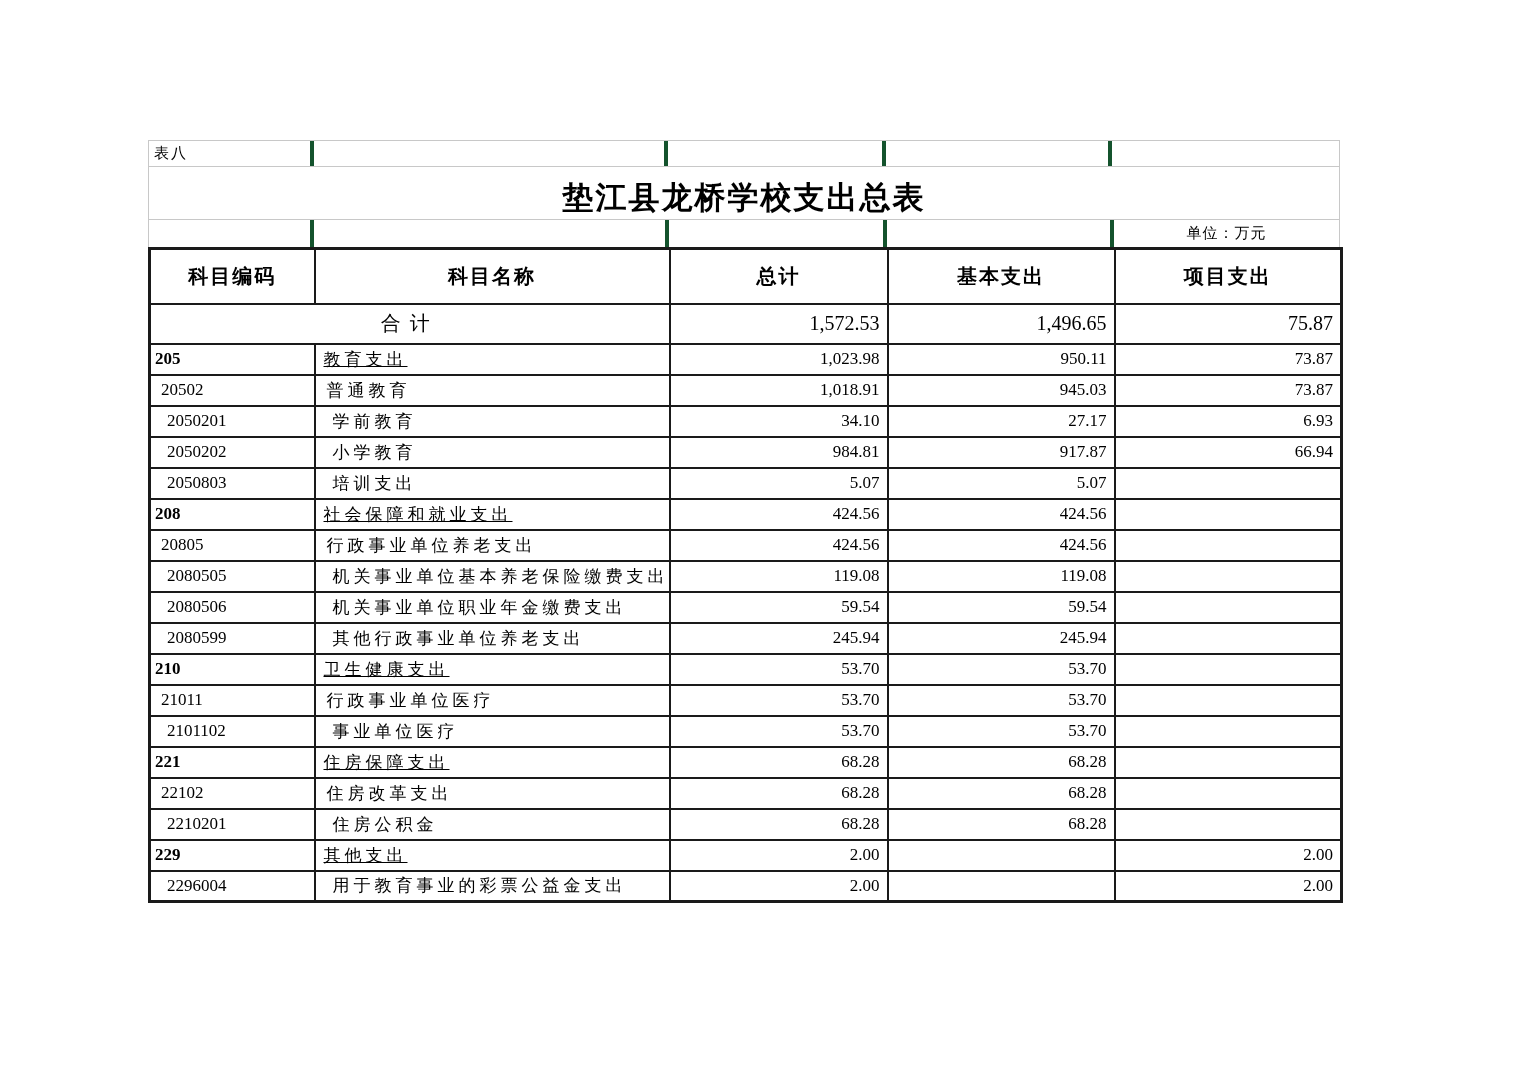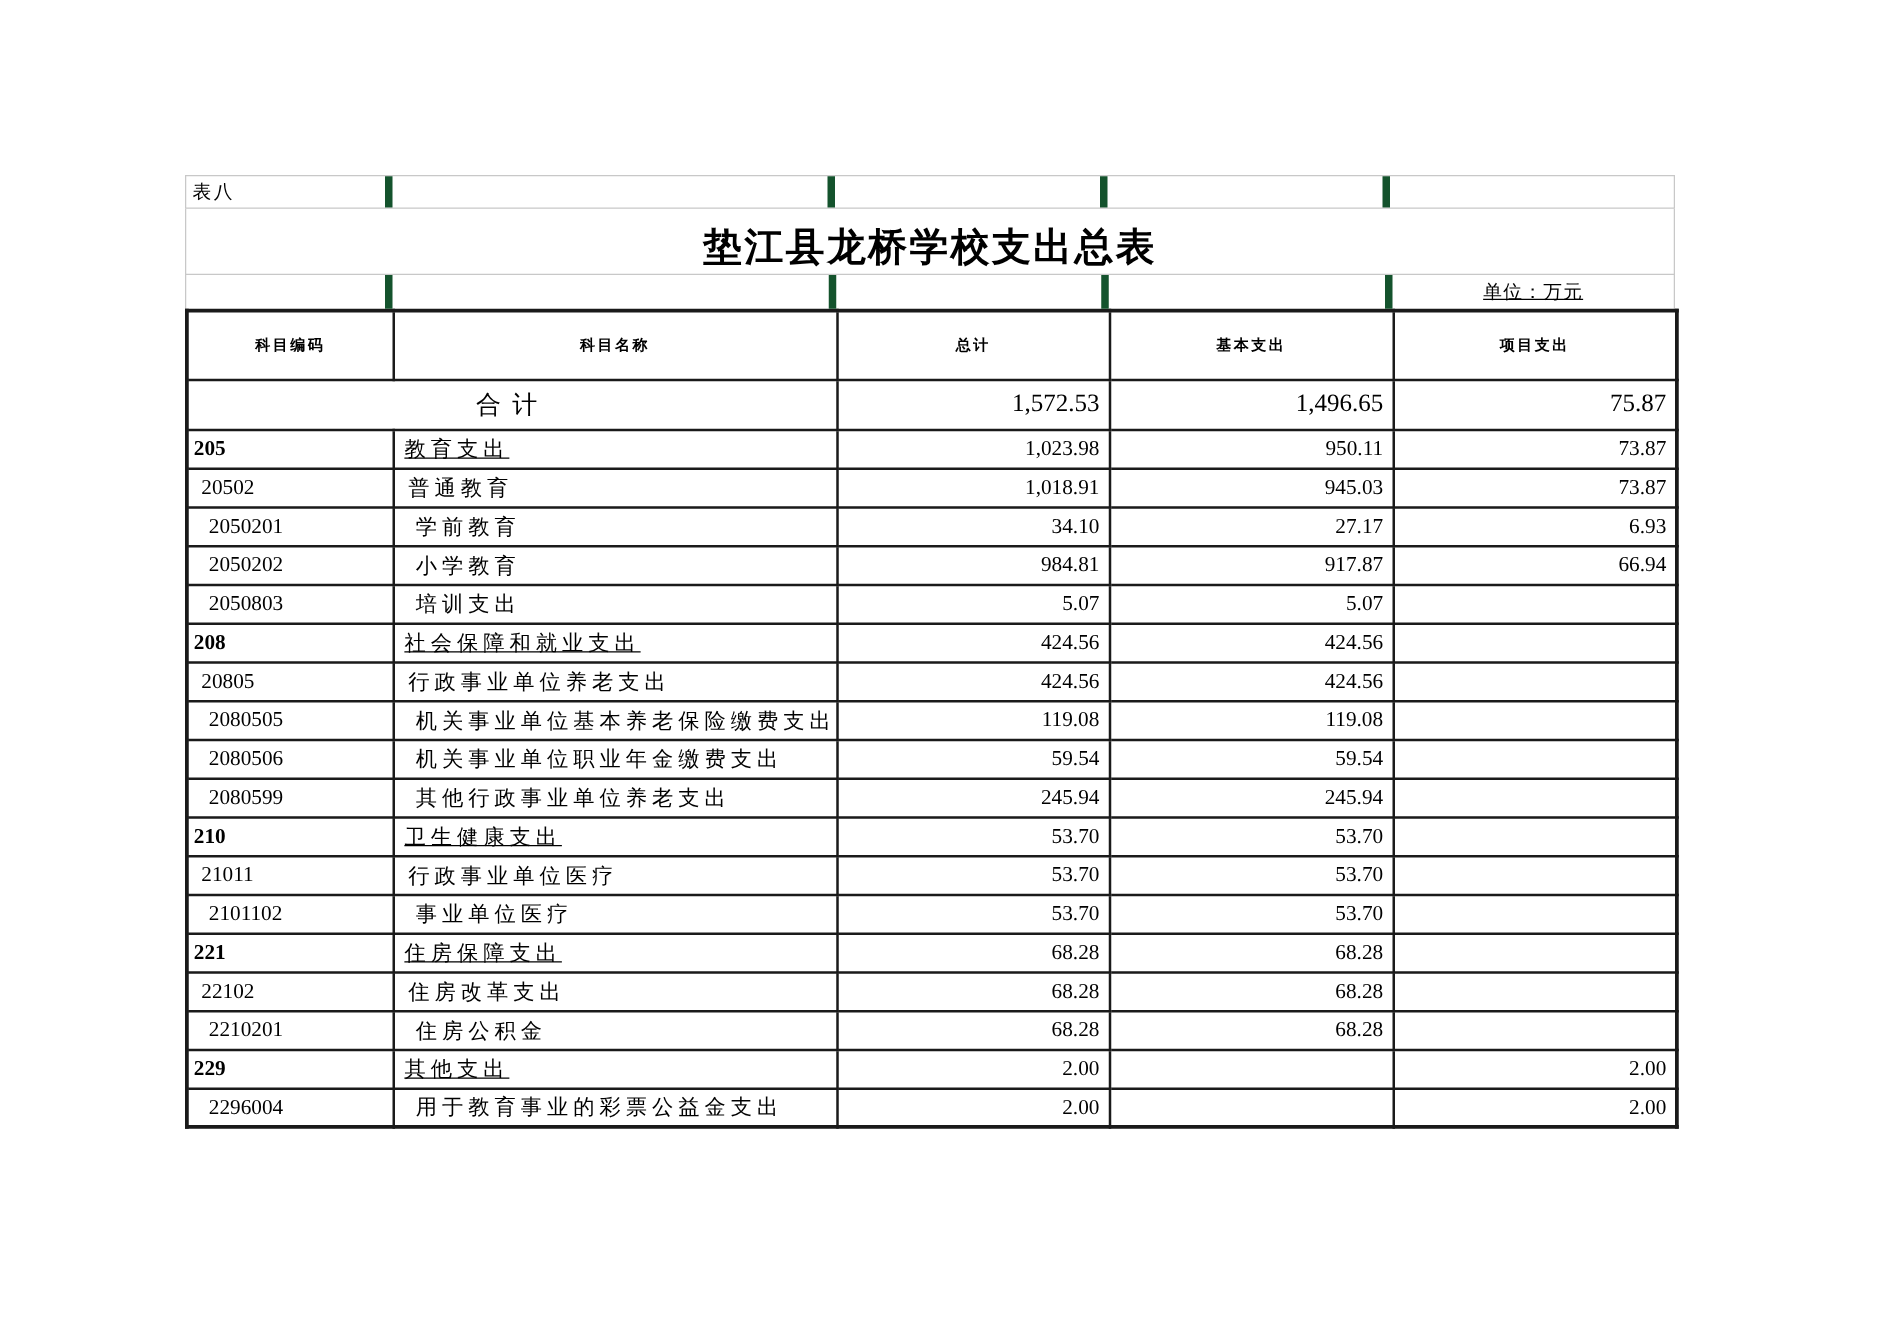--- a/index.html
+++ b/index.html
@@ -4,43 +4,43 @@
 <style>
   * { margin:0; padding:0; box-sizing:border-box; }
   html,body { background:#ffffff; }
   body { font-family:"Liberation Serif","DejaVu Serif",serif; color:#000; }
   .page { position:relative; width:1520px; height:1074px; background:#fff; overflow:hidden; }
   .sheet { position:absolute; left:148px; top:140px; width:1192px; }
 
   
   .grid-row { display:flex; border-left:1px solid #c8c8c8; border-right:1px solid #c8c8c8; }
   .grid-row.first { border-top:1px solid #c8c8c8; }
-  .grid-row .gcell { border-right:6px solid #14532d; height:100%; }
+  .grid-row .gcell { border-right:4px solid #14532d; height:100%; }
   .grid-row .gcell:last-child { border-right:none; }
   .row-label { height:27px; border-bottom:1px solid #c8c8c8; }
   .row-label .gcell { display:flex; align-items:center; }
   .sheet-label { font-size:15px; padding-left:5px; letter-spacing:2px; }
   .row-title { height:53px; display:flex; align-items:flex-end; justify-content:center;
                border-left:1px solid #c8c8c8; border-right:1px solid #c8c8c8;
                border-bottom:1px solid #c8c8c8; }
   .doc-title { font-size:31px; font-weight:bold; letter-spacing:2px; }
   .row-unit { height:27px; }
   .row-unit .gcell { display:flex; align-items:center; justify-content:center; }
   .unit-note { font-size:15px; letter-spacing:1px; }
 
   .w1{width:165px;} .w2{width:355px;} .w3{width:218px;} .w4{width:227px;} .w5{width:227px;}
-  .row-unit .w5{width:225px;text-decoration:underline;}
+  .row-unit .w5{width:225px;}
 
   
   table.main { width:1192px; border-collapse:collapse; table-layout:fixed;
                border:3px solid #1a1a1a; }
   table.main th, table.main td { border:2px solid #1a1a1a; overflow:hidden;
                white-space:nowrap; vertical-align:middle; }
   thead th { height:55px; font-family:"Liberation Sans","DejaVu Sans",sans-serif;
-             font-weight:bold; font-size:12px; text-align:center; letter-spacing:2px;
+             font-weight:bold; font-size:20px; text-align:center; letter-spacing:2px;
              border-bottom:2px solid #1a1a1a; }
   tr.total-row td { height:40px; font-size:20px; }
   tr.total-row .total-label { text-align:center; letter-spacing:9px; }
   tbody.data td { height:31px; font-size:17px; }
   td.code { text-align:left; font-size:17px; }
   td.name { text-align:left; font-size:16px; letter-spacing:4px; }
   td.num  { text-align:right; padding-right:7px; }
   td.code.lv1 { padding-left:4px;font-weight:bold; }
   td.code.lv2 { padding-left:10px; }
   td.code.lv3 { padding-left:16px; }

